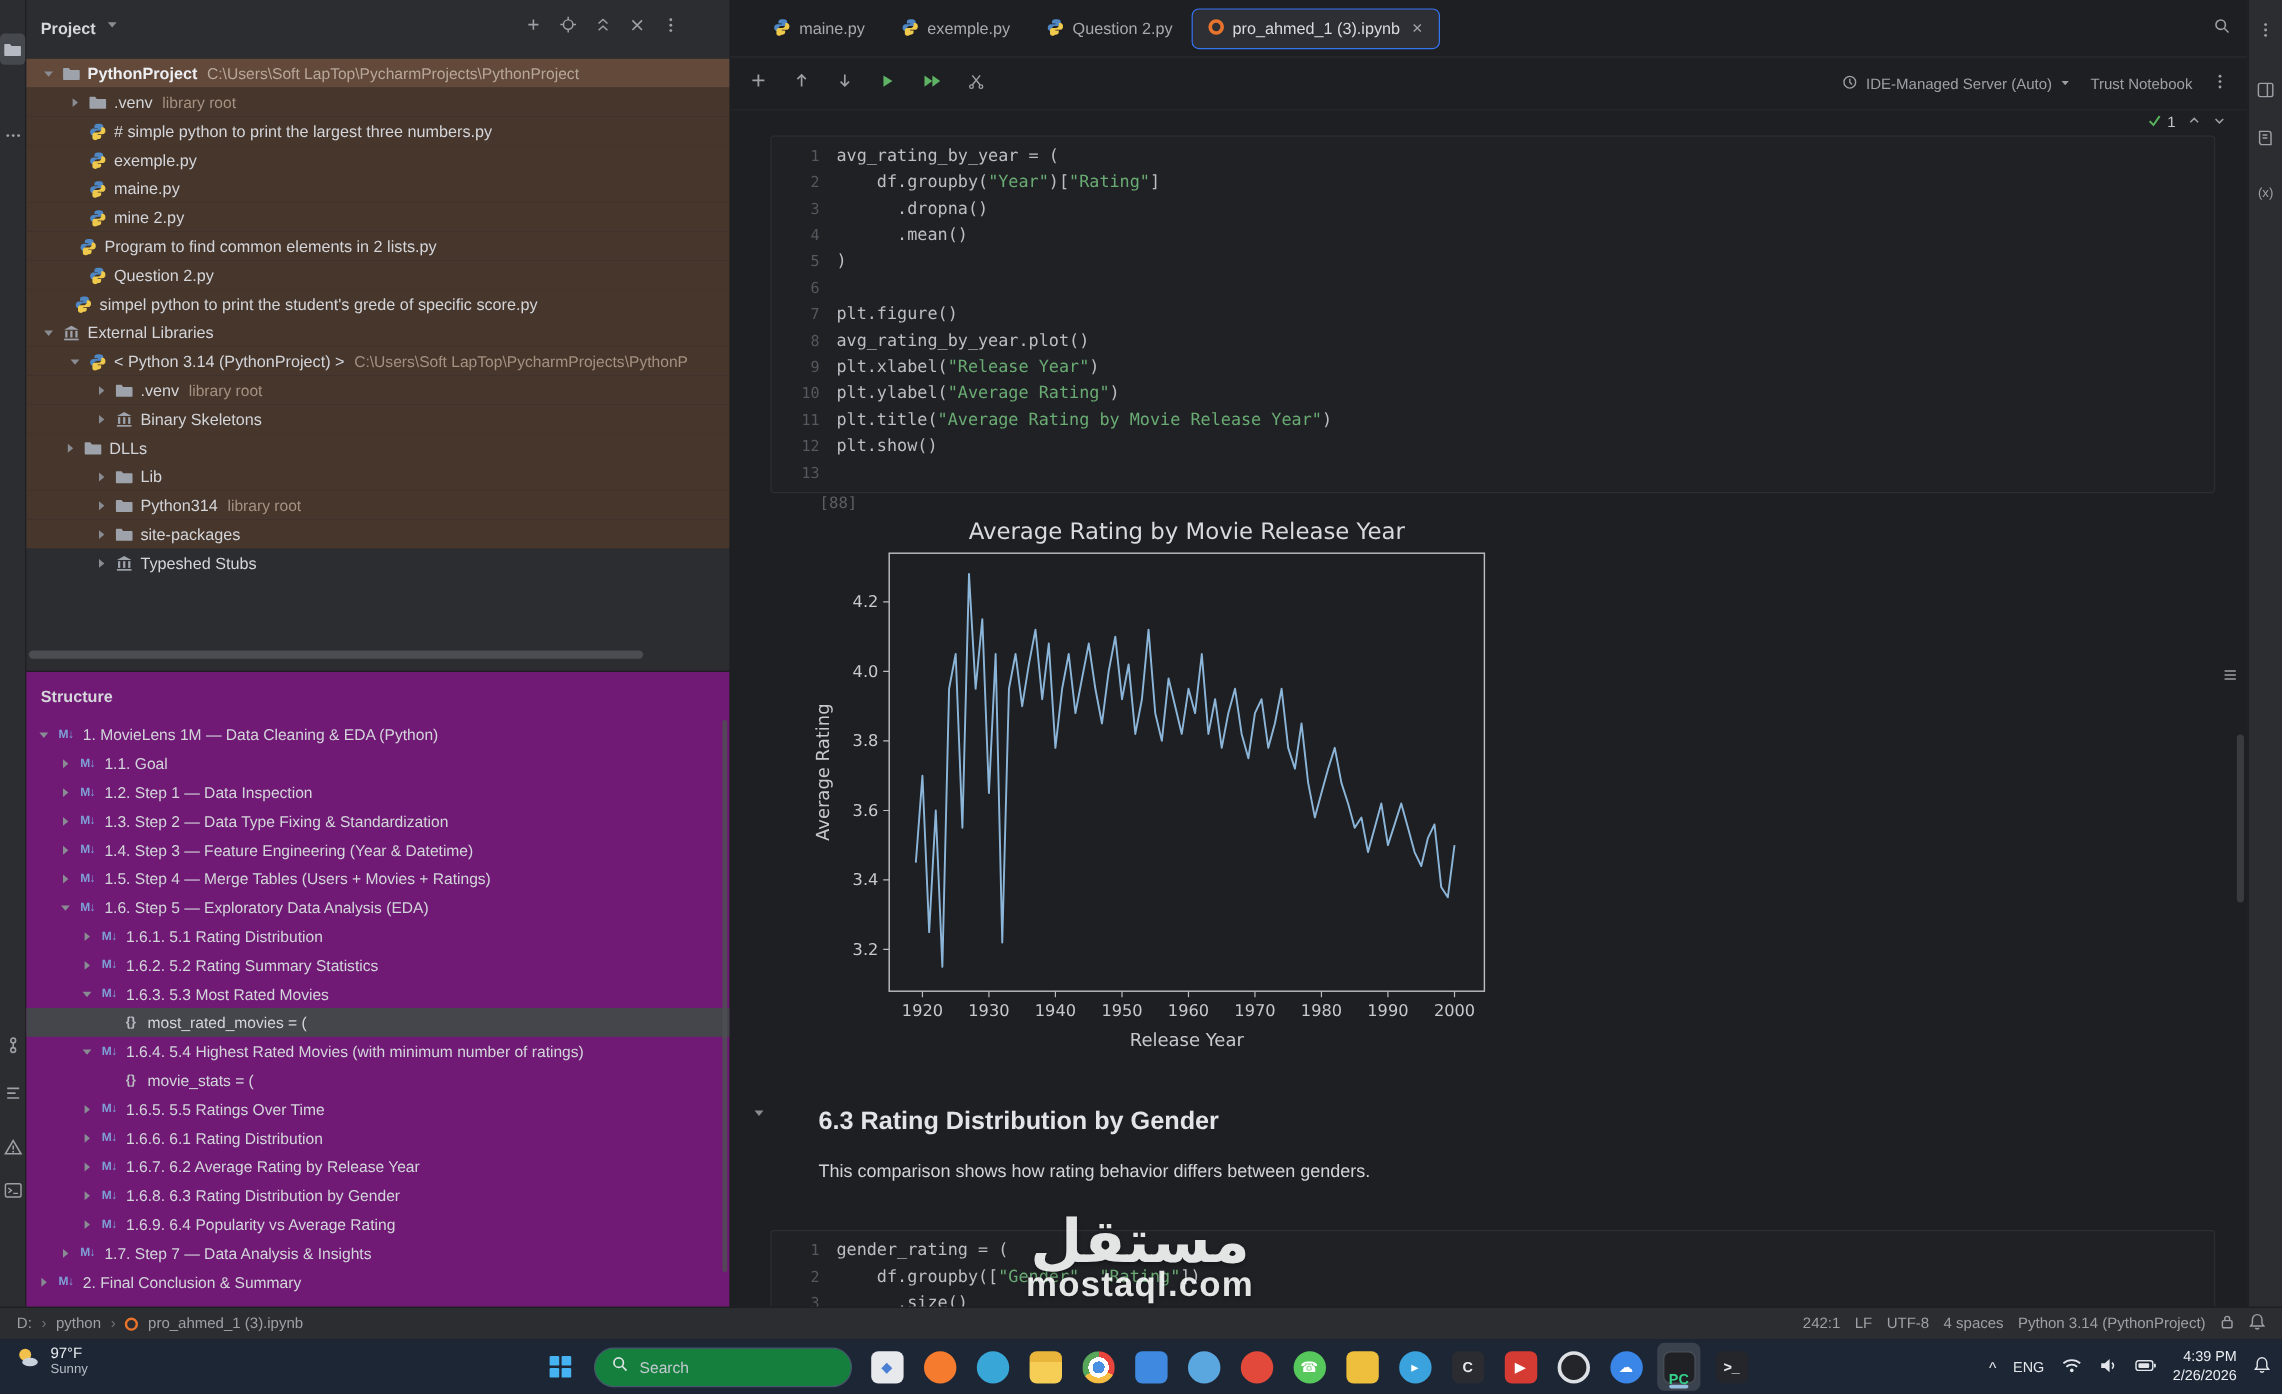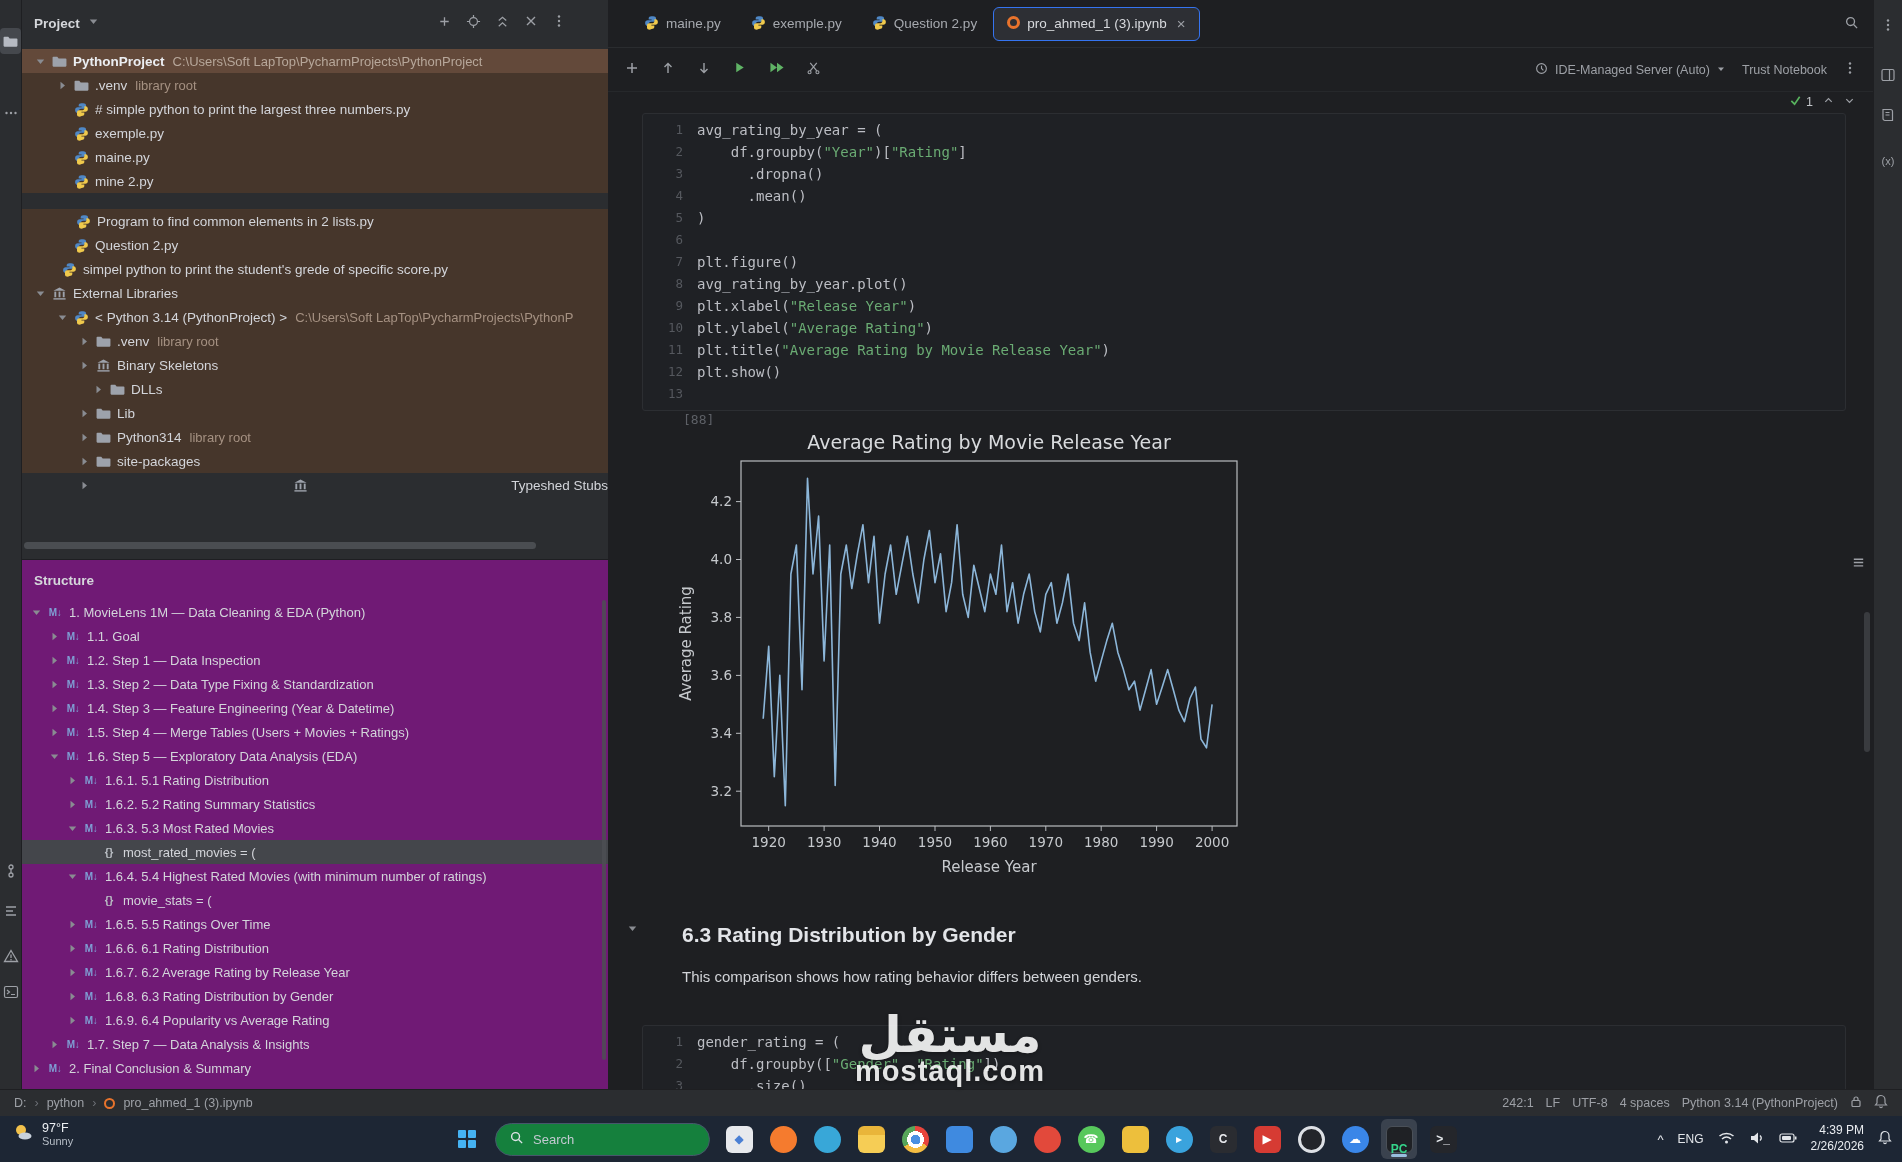--- a/index.html
+++ b/index.html
@@ -246,21 +246,21 @@
         <div class="trow tint" style="padding-left: 32px;">
           <span class="chv"></span>
           <span class="ic-wrap">
             <svg width="15" height="15" viewBox="0 0 16 16">
               <path fill="#4f87c5" d="M7.9 1.2c-1.8 0-2.9.8-2.9 2.1v1.6h3.1v.6H3.9c-1.5 0-2.7 1.1-2.7 3s1 3.1 2.5 3.1h1.2v-1.9c0-1.4 1.2-2.6 2.7-2.6h3c1.2 0 2.2-1 2.2-2.2V3.3c0-1.3-1.2-2.1-3-2.1z"></path>
               <path fill="#efc94c" d="M8.1 14.8c1.8 0 2.9-.8 2.9-2.1v-1.6H7.9v-.6h4.2c1.5 0 2.7-1.1 2.7-3s-1-3.1-2.5-3.1h-1.2v1.9c0 1.4-1.2 2.6-2.7 2.6h-3c-1.2 0-2.2 1-2.2 2.2v2.6c0 1.3 1.2 2.1 3 2.1z"></path>
             </svg>
           </span>
           <span class="lbl">mine 2.py</span>
         </div>
-        <div class="trow tint" style="padding-left: 34px; margin-top: 16px;">
+        <div class="trow tint" style="padding-left: 24px;">
           <span class="chv"></span>
           <span class="ic-wrap">
             <svg width="15" height="15" viewBox="0 0 16 16">
               <path fill="#4f87c5" d="M7.9 1.2c-1.8 0-2.9.8-2.9 2.1v1.6h3.1v.6H3.9c-1.5 0-2.7 1.1-2.7 3s1 3.1 2.5 3.1h1.2v-1.9c0-1.4 1.2-2.6 2.7-2.6h3c1.2 0 2.2-1 2.2-2.2V3.3c0-1.3-1.2-2.1-3-2.1z"></path>
               <path fill="#efc94c" d="M8.1 14.8c1.8 0 2.9-.8 2.9-2.1v-1.6H7.9v-.6h4.2c1.5 0 2.7-1.1 2.7-3s-1-3.1-2.5-3.1h-1.2v1.9c0 1.4-1.2 2.6-2.7 2.6h-3c-1.2 0-2.2 1-2.2 2.2v2.6c0 1.3 1.2 2.1 3 2.1z"></path>
             </svg>
           </span>
           <span class="lbl">Program to find common elements in 2 lists.py</span>
         </div>
         <div class="trow tint" style="padding-left: 32px;">
@@ -343,21 +343,21 @@
                 <path d="M8 1.5 14.5 5h-13z"></path>
                 <rect x="2.5" y="6" width="2" height="6"></rect>
                 <rect x="7" y="6" width="2" height="6"></rect>
                 <rect x="11.5" y="6" width="2" height="6"></rect>
                 <rect x="1.5" y="13" width="13" height="1.5"></rect>
               </g>
             </svg>
           </span>
           <span class="lbl">Binary Skeletons</span>
         </div>
-        <div class="trow tint" style="padding-left: 68px;">
+        <div class="trow tint" style="padding-left: 28px;">
           <span class="chv">
             <svg width="13" height="13" viewBox="0 0 13 13">
               <path d="M4.5 2.8 9 6.5l-4.5 3.7z" fill="#898c92"></path>
             </svg>
           </span>
           <span class="ic-wrap">
             <svg width="15" height="15" viewBox="0 0 16 16">
               <path fill="#9da2ab" d="M1.5 2.8h4.1l1.5 1.9h7.4c.5 0 .9.4.9.9v7c0 .5-.4.9-.9.9h-13c-.5 0-.9-.4-.9-.9V3.7c0-.5.4-.9.9-.9z"></path>
             </svg>
           </span>
@@ -396,21 +396,21 @@
               <path d="M4.5 2.8 9 6.5l-4.5 3.7z" fill="#898c92"></path>
             </svg>
           </span>
           <span class="ic-wrap">
             <svg width="15" height="15" viewBox="0 0 16 16">
               <path fill="#9da2ab" d="M1.5 2.8h4.1l1.5 1.9h7.4c.5 0 .9.4.9.9v7c0 .5-.4.9-.9.9h-13c-.5 0-.9-.4-.9-.9V3.7c0-.5.4-.9.9-.9z"></path>
             </svg>
           </span>
           <span class="lbl">site-packages</span>
         </div>
-        <div class="trow" style="padding-left: 54px; justify-content: space-between;">
+        <div class="trow" style="padding-left: 54px;">
           <span class="chv">
             <svg width="13" height="13" viewBox="0 0 13 13">
               <path d="M4.5 2.8 9 6.5l-4.5 3.7z" fill="#898c92"></path>
             </svg>
           </span>
           <span class="ic-wrap">
             <svg width="15" height="15" viewBox="0 0 16 16">
               <g fill="#9da2ab">
                 <path d="M8 1.5 14.5 5h-13z"></path>
                 <rect x="2.5" y="6" width="2" height="6"></rect>

